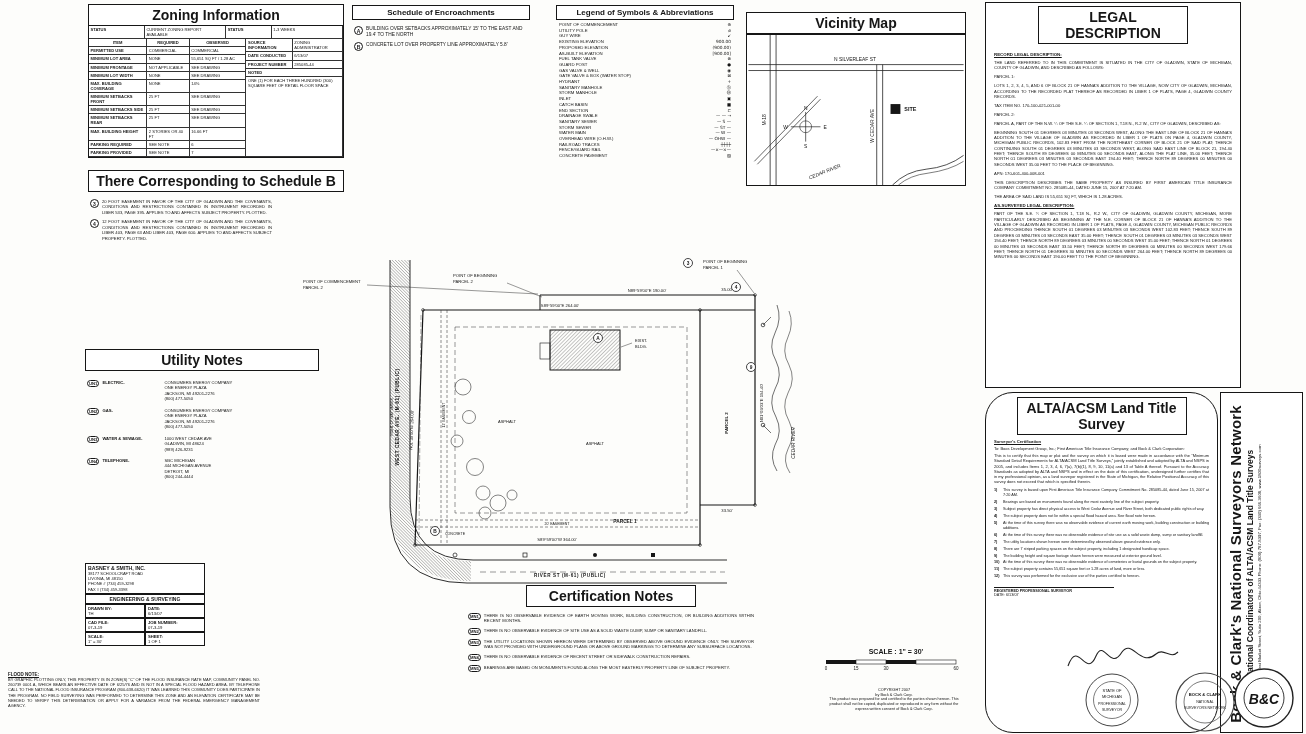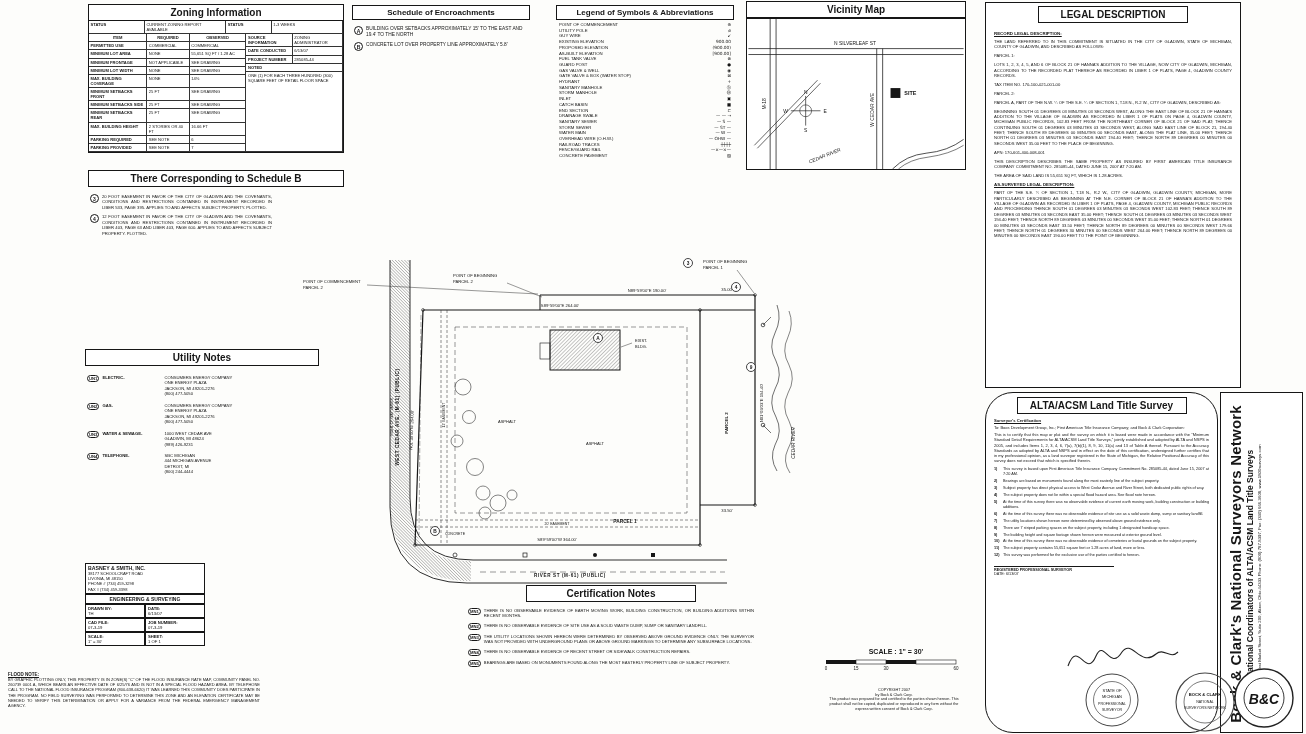--- a/index.html
+++ b/index.html
@@ -1,20 +1,20 @@
 <!DOCTYPE html>
 <html><head>
 <meta charset="utf-8">
 <style>
   *{margin:0;padding:0;box-sizing:border-box;}
   html,body{width:1306px;height:734px;}
   body{position:relative;background:#f6f6f3;font-family:"Liberation Sans",sans-serif;color:#161616;overflow:hidden;}
   .sheet{position:absolute;inset:0;background:#fdfdfb;}
   .panel{position:absolute;}
-  .tb{border:1.2px solid #161616;background:#fff;font-weight:bold;text-align:center;font-size:10px;padding:2px 1px;}
+  .tb{border:1.2px solid #161616;background:#fff;font-weight:bold;text-align:center;font-size:14px;padding:2px 1px;}
   .tb.sm{font-size:8px;}
   .tb.center{margin:0 auto;}
   
   .ztable{border:0.8px solid #161616;border-top:none;background:#fff;font-size:4.1px;line-height:1.25;}
   .zstatus{display:grid;grid-template-columns:22% 32% 18% 28%;}
   .zcols{display:flex;}
   .zmain{width:62%;}
   .zside{width:38%;display:flex;flex-direction:column;}
   .zrow{display:grid;grid-template-columns:37% 27% 36%;}
   .zsrow{display:grid;grid-template-columns:48% 52%;}
@@ -306,21 +306,21 @@
           <span class="lgsym">—×—×—</span>
         </div>
 
         <div class="lgrow">
           <span>CONCRETE PAVEMENT</span>
           <span class="lgsym">▨</span>
         </div>
       </div>
   </section>
 
-  <section class="panel" style="left:746px;top:1px;width:220px;">
+  <section class="panel" style="left:746px;top:12px;width:220px;">
     <div class="tb">Vicinity Map</div>
     <svg viewBox="0 0 218 152" width="220" height="152" style="border:1px solid #161616;background:#fff;display:block;">
       <line x1="0" y1="30" x2="218" y2="30" stroke="#222" stroke-width="0.8"></line>
       <line x1="0" y1="36" x2="218" y2="36" stroke="#222" stroke-width="0.8"></line>
       <line x1="22" y1="0" x2="22" y2="152" stroke="#222" stroke-width="0.8"></line>
       <line x1="28" y1="0" x2="28" y2="152" stroke="#222" stroke-width="0.8"></line>
       <line x1="130" y1="30" x2="130" y2="152" stroke="#222" stroke-width="0.8"></line>
       <line x1="136" y1="30" x2="136" y2="152" stroke="#222" stroke-width="0.8"></line>
       <line x1="6" y1="128" x2="70" y2="62" stroke="#222" stroke-width="0.7"></line>
       <line x1="9" y1="131" x2="73" y2="65" stroke="#222" stroke-width="0.7"></line>

